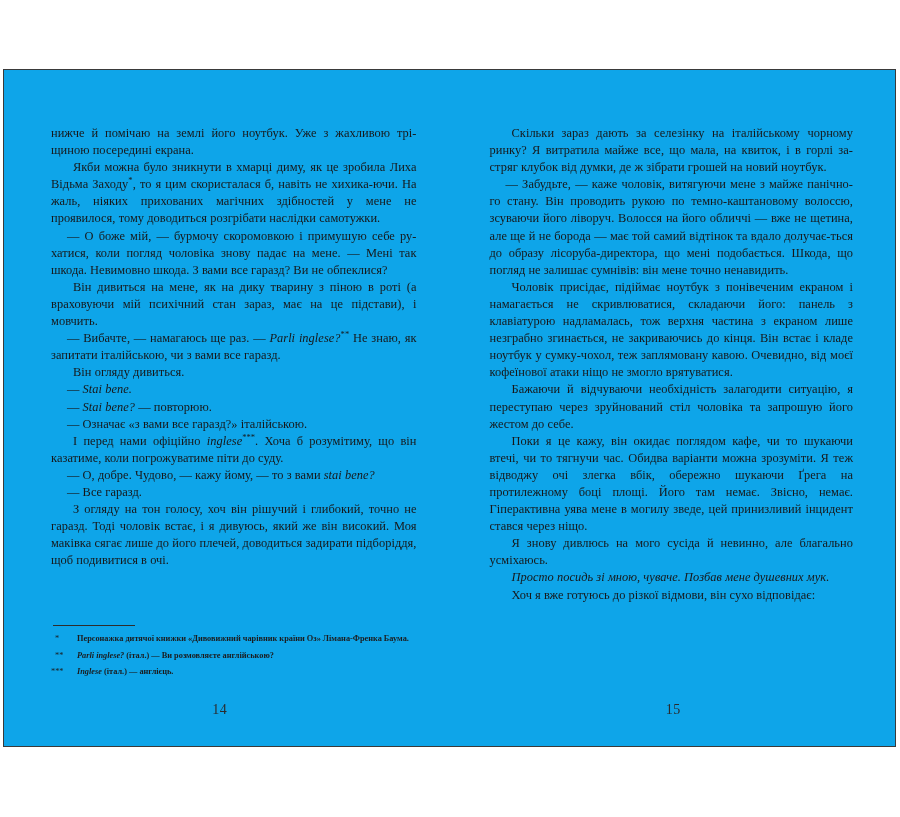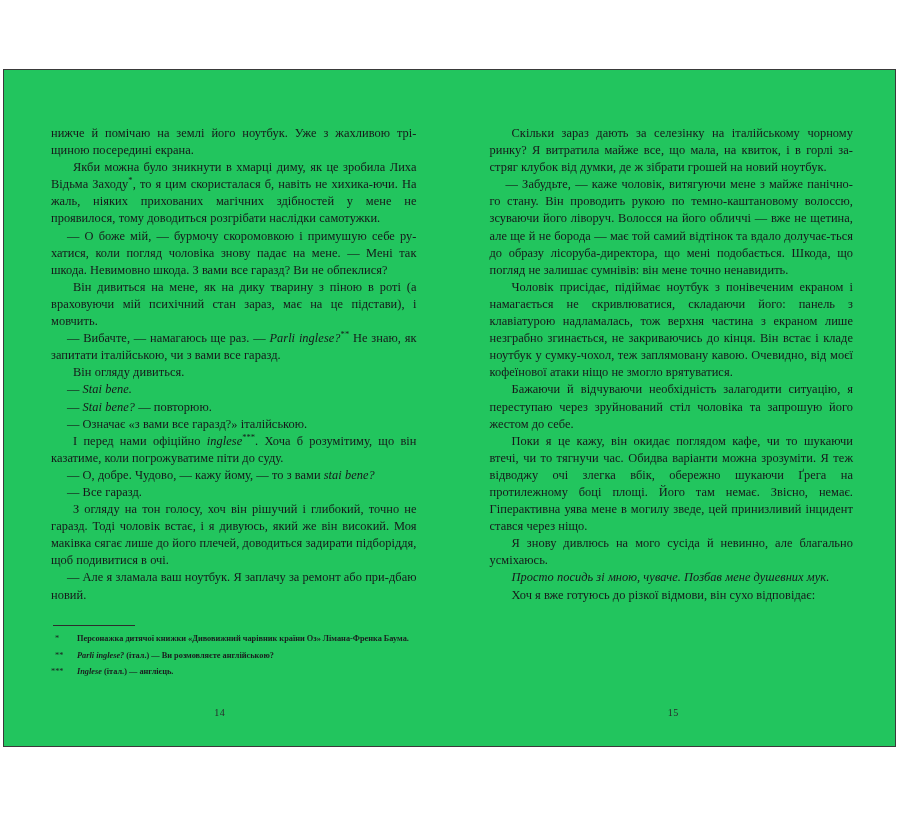--- a/index.html
+++ b/index.html
@@ -14,21 +14,21 @@
     overflow: hidden;
   }
   .spread {
     position: absolute;
     left: 3px;
     top: 69px;
     width: 893px;
     height: 678px;
     box-sizing: border-box;
     border: 1px solid #3a3a3a;
-    background: #22c55e;
+    background: #0ea5e9;
     display: flex;
   }
   .page {
     position: relative;
     box-sizing: border-box;
     height: 100%;
     flex: 1 1 50%;
   }
   .page-left  { padding: 55px 33px 0 47px; }
   .page-right { padding: 55px 42px 0 40px; }
@@ -88,21 +88,21 @@
   .fn-mark.wide { padding-left: 0; }
   .fn-text { flex: 1 1 auto; font-weight: bold; }
   .fn-text i { font-style: italic; }
 
   .folio {
     position: absolute;
     bottom: 28px;
     left: 0;
     right: 0;
     text-align: center;
-    font-size: 10px;
+    font-size: 14px;
     color: #2a2b2d;
     letter-spacing: 0.4px;
     margin-top: 28px;
   }
   .page-left  .folio { padding-right: 14px; }
   .page-right .folio { padding-left: 2px; }
 </style>
 </head>
 <body>
 
@@ -116,21 +116,20 @@
         <p><span>Він дивиться на мене, як на дику тварину з піною в роті (а враховуючи мій психічний стан зараз, має на це підстави), і мовчить.</span></p>
         <p class="dialog"><span>— Вибачте, — намагаюсь ще раз. — </span><i>Parli inglese?</i><span class="sup">**</span><span> Не знаю, як запитати італійською, чи з вами все гаразд.</span></p>
         <p><span>Він огляду дивиться.</span></p>
         <p class="dialog"><span>— </span><i>Stai bene.</i></p>
         <p class="dialog"><span>— </span><i>Stai bene?</i><span> — повторюю.</span></p>
         <p class="dialog"><span>— Означає «з вами все гаразд?» італійською.</span></p>
         <p><span>І перед нами офіційно </span><i>inglese</i><span class="sup">***</span><span>. Хоча б розумітиму, що він казатиме, коли погрожуватиме піти до суду.</span></p>
         <p class="dialog"><span>— О, добре. Чудово, — кажу йому, — то з вами </span><i>stai bene?</i></p>
         <p class="dialog"><span>— Все гаразд.</span></p>
         <p><span>З огляду на тон голосу, хоч він рішучий і глибокий, точно не гаразд. Тоді чоловік встає, і я дивуюсь, який же він високий. Моя маківка сягає лише до його плечей, доводиться задирати підборіддя, щоб подивитися в очі.</span></p>
-        <p class="dialog"><span>— Але я зламала ваш ноутбук. Я заплачу за ремонт або при-дбаю новий.</span></p>
       </div>
     <div class="footnotes">
       <div class="fn-rule"></div>
       <div class="fn-list">
           <div class="fn-item">
             <span class="fn-mark">*</span>
             <span class="fn-text"><span>Персонажка дитячої книжки «Дивовижний чарівник країни Оз» Лімана-Френка Баума.</span></span>
           </div>
           <div class="fn-item">
             <span class="fn-mark">**</span>

